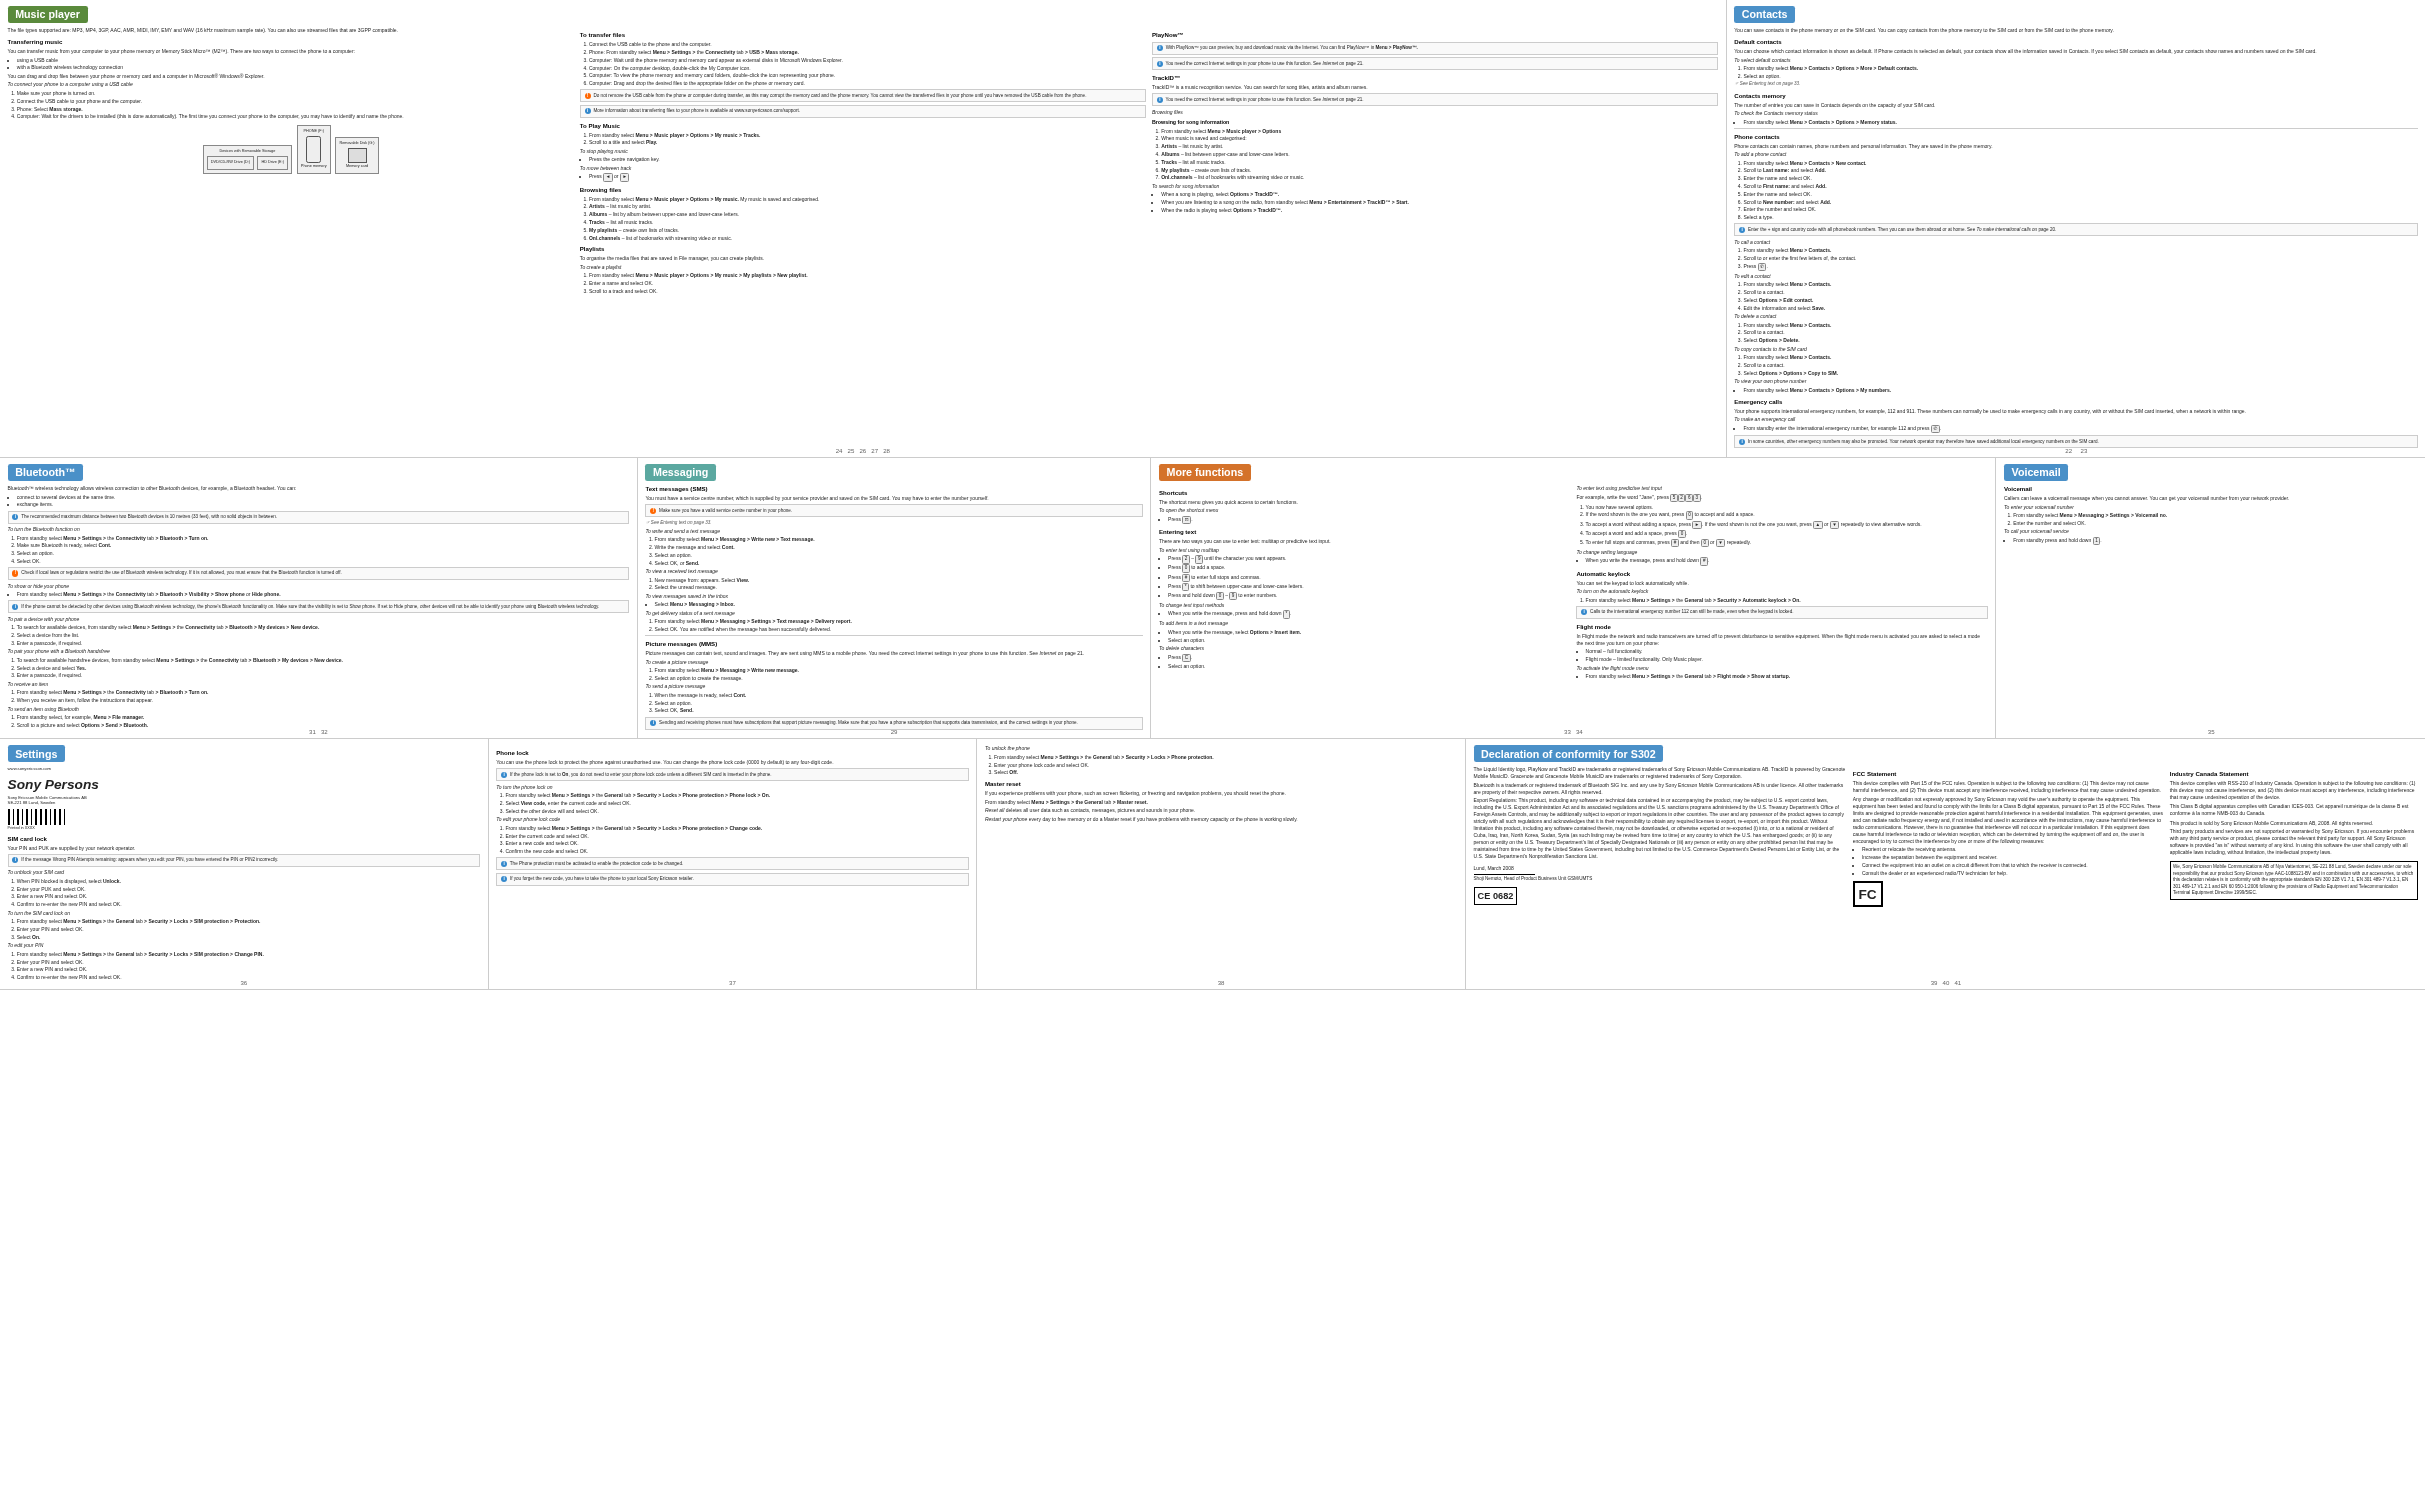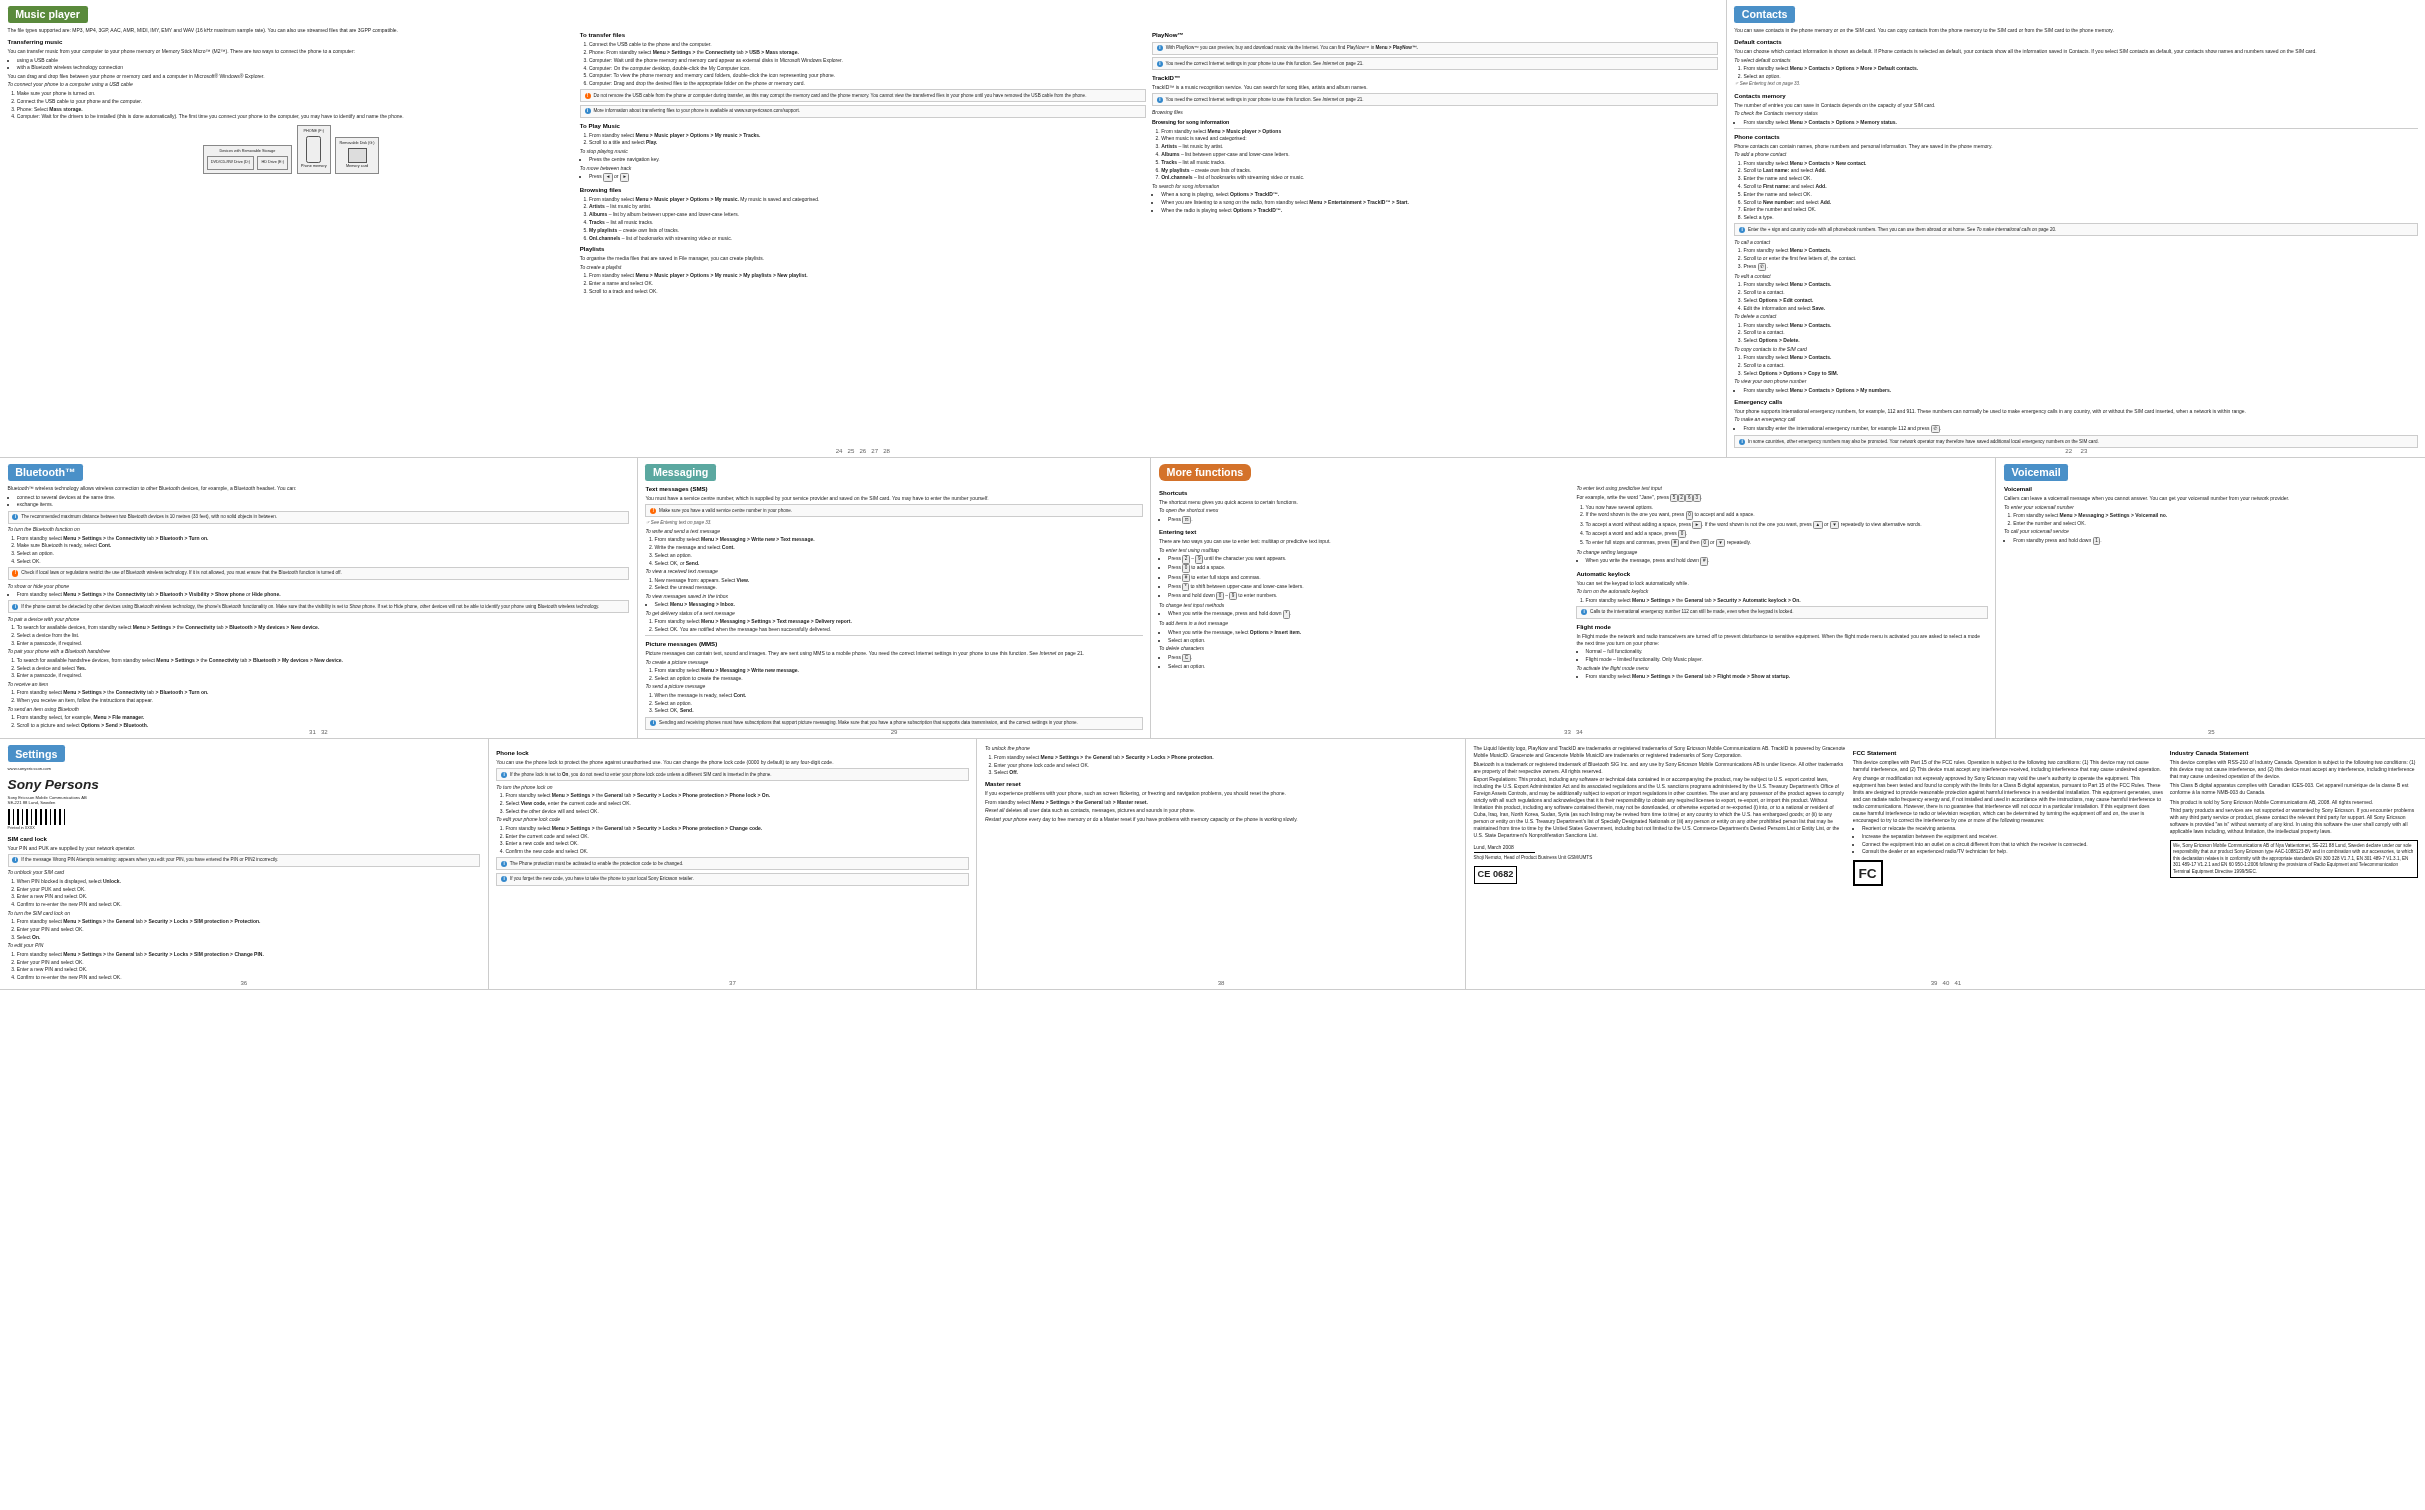--- a/index.html
+++ b/index.html
@@ -43,21 +43,21 @@
     .section-title {
       font-size: 10.7px;
       font-weight: bold;
       color: #fff;
       padding: 2.3px 7.6px;
       border-radius: 2.3px;
     }
 
     .section-title.blue { background: #4a90c8; }
     .section-title.teal { background: #5ba8a0; }
-    .section-title.orange { background: #d4722a; border-radius: 6px; }
+    .section-title.orange { background: #d4722a; }
     .section-title.green { background: #5a8a3c; }
 
     .content-text {
       font-size: 5px;
       line-height: 1.4;
       color: #222;
     }
 
     h3.sub-heading {
       font-size: 6.1px;
@@ -834,20 +834,23 @@
         <p>From standby select <strong>Menu &gt; Settings &gt; the General</strong> tab <strong>&gt; Master reset.</strong></p>
 
         <p><em>Reset all</em> deletes all user data such as contacts, messages, pictures and sounds in your phone.</p>
 
         <p><em>Restart your phone</em> every day to free memory or do a Master reset if you have problems with memory capacity or the phone is working slowly.</p>
       </div>
       <span class="page-num">38</span>
     </div>
 
     <div class="panel" style="flex:1.8;">
+      <div class="section-header">
+        <span class="section-title blue">Declaration of conformity for S302</span>
+      </div>
       <div style="display:flex; gap:6.1px;">
         <div style="flex:1.2">
           <div class="content-text">
             <p>The Liquid Identity logo, PlayNow and TrackID are trademarks or registered trademarks of Sony Ericsson Mobile Communications AB. TrackID is powered by Gracenote Mobile MusicID. Gracenote and Gracenote Mobile MusicID are trademarks or registered trademarks of Sony Corporation.</p>
             <p>Bluetooth is a trademark or registered trademark of Bluetooth SIG Inc. and any use by Sony Ericsson Mobile Communications AB is under licence. All other trademarks are property of their respective owners. All rights reserved.</p>
 
             <p>Export Regulations: This product, including any software or technical data contained in or accompanying the product, may be subject to U.S. export control laws, including the U.S. Export Administration Act and its associated regulations and the U.S. sanctions programs administered by the U.S. Treasury Department's Office of Foreign Assets Controls, and may be additionally subject to export or import regulations in other countries. The user and any possessor of the product agrees to comply strictly with all such regulations and acknowledges that it is their responsibility to obtain any required licenses to export, re-export, or import this product. Without limitation this product, including any software contained therein, may not be downloaded, or otherwise exported or re-exported (i) into, or to a national or resident of Cuba, Iraq, Iran, North Korea, Sudan, Syria (as such listing may be revised from time to time) or any country to which the U.S. has embargoed goods; or (ii) to any person or entity on the U.S. Treasury Department's list of Specially Designated Nationals or (iii) any person or entity on any other prohibited person list that may be maintained from time to time by the United States Government, including but not limited to the U.S. Commerce Department's Denied Persons List or Entity List, or the U.S. State Department's Nonproliferation Sanctions List.</p>
 
             <div class="signature-area">
               <p>Lund, March 2008</p>

